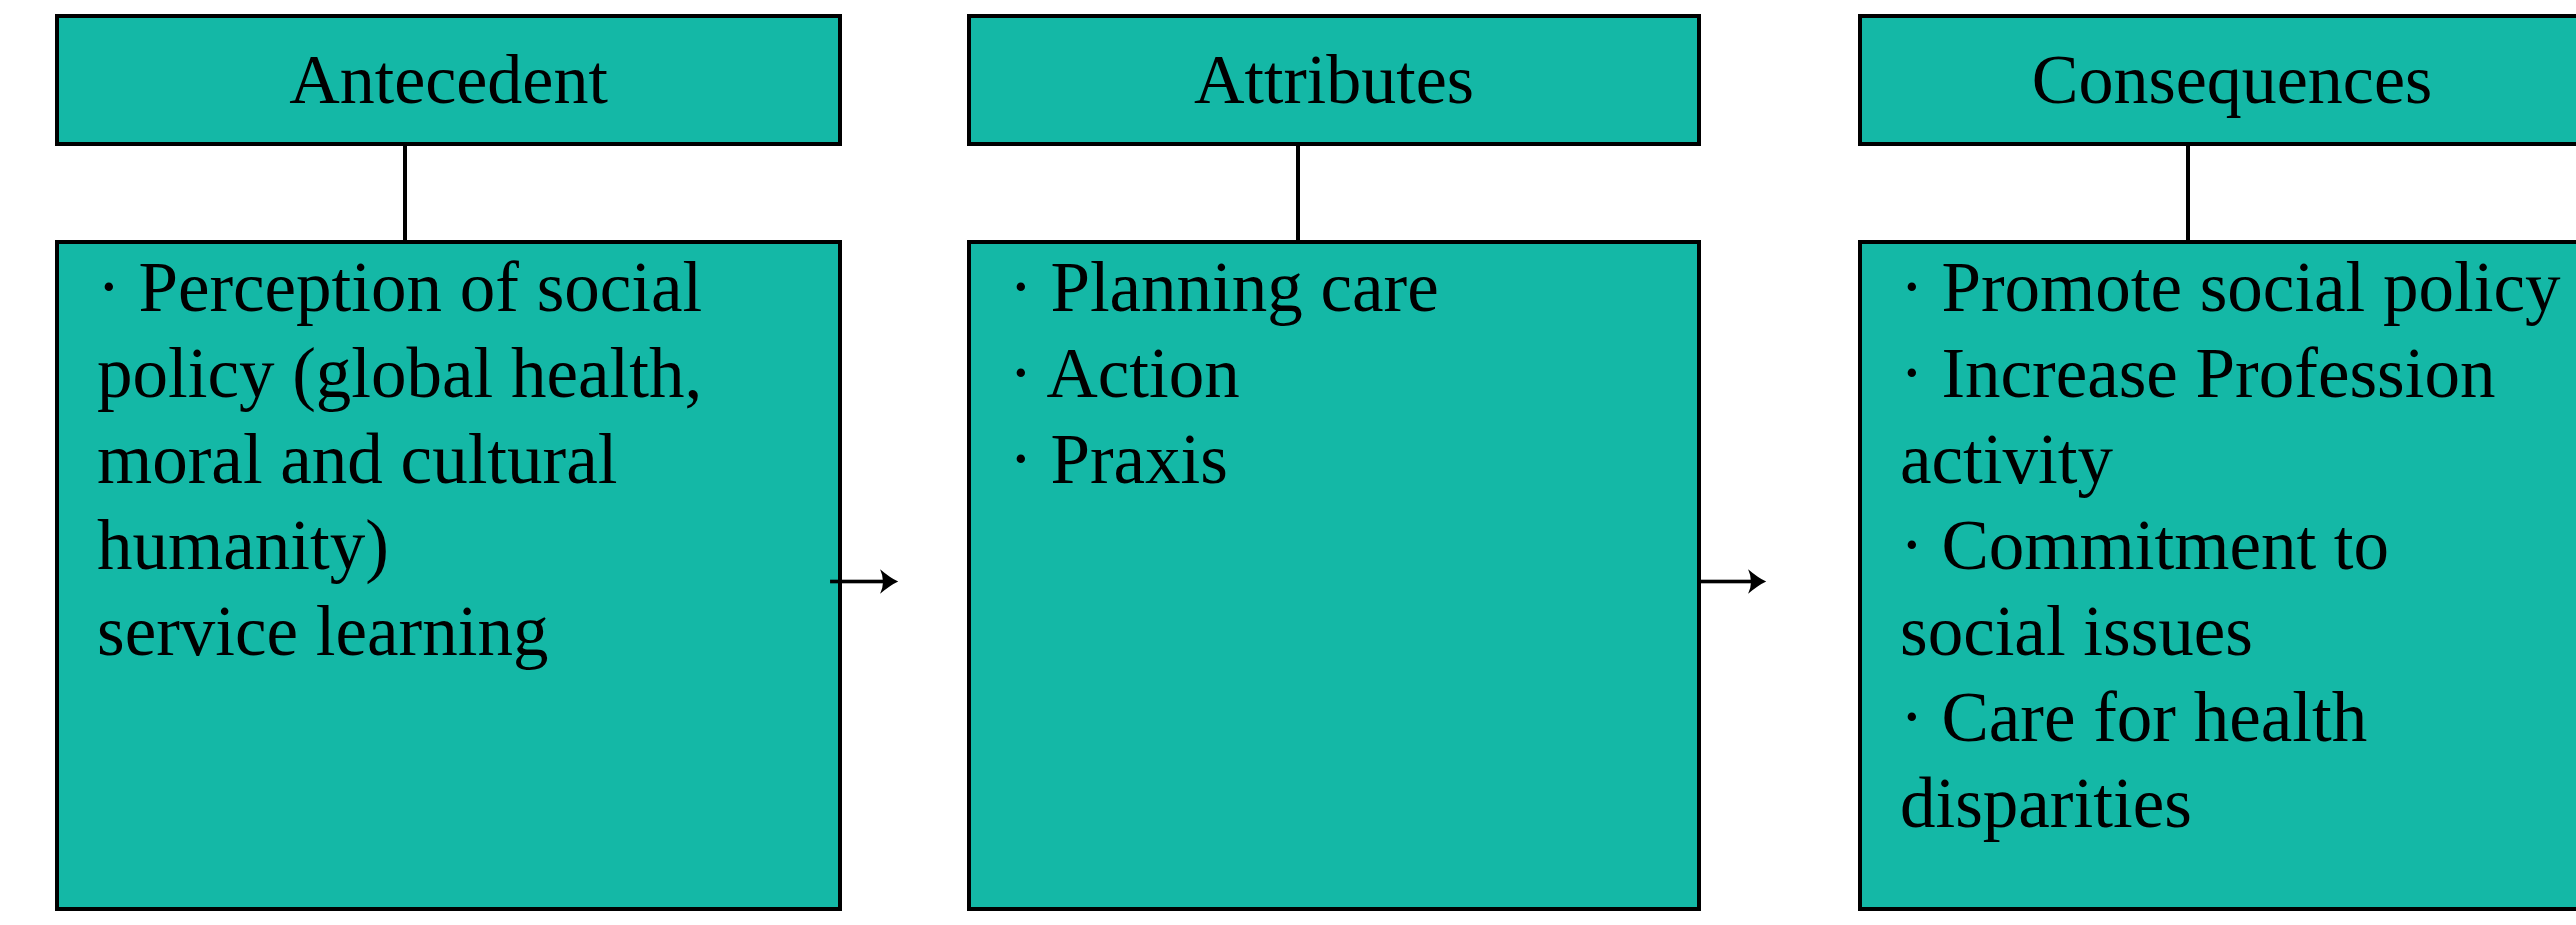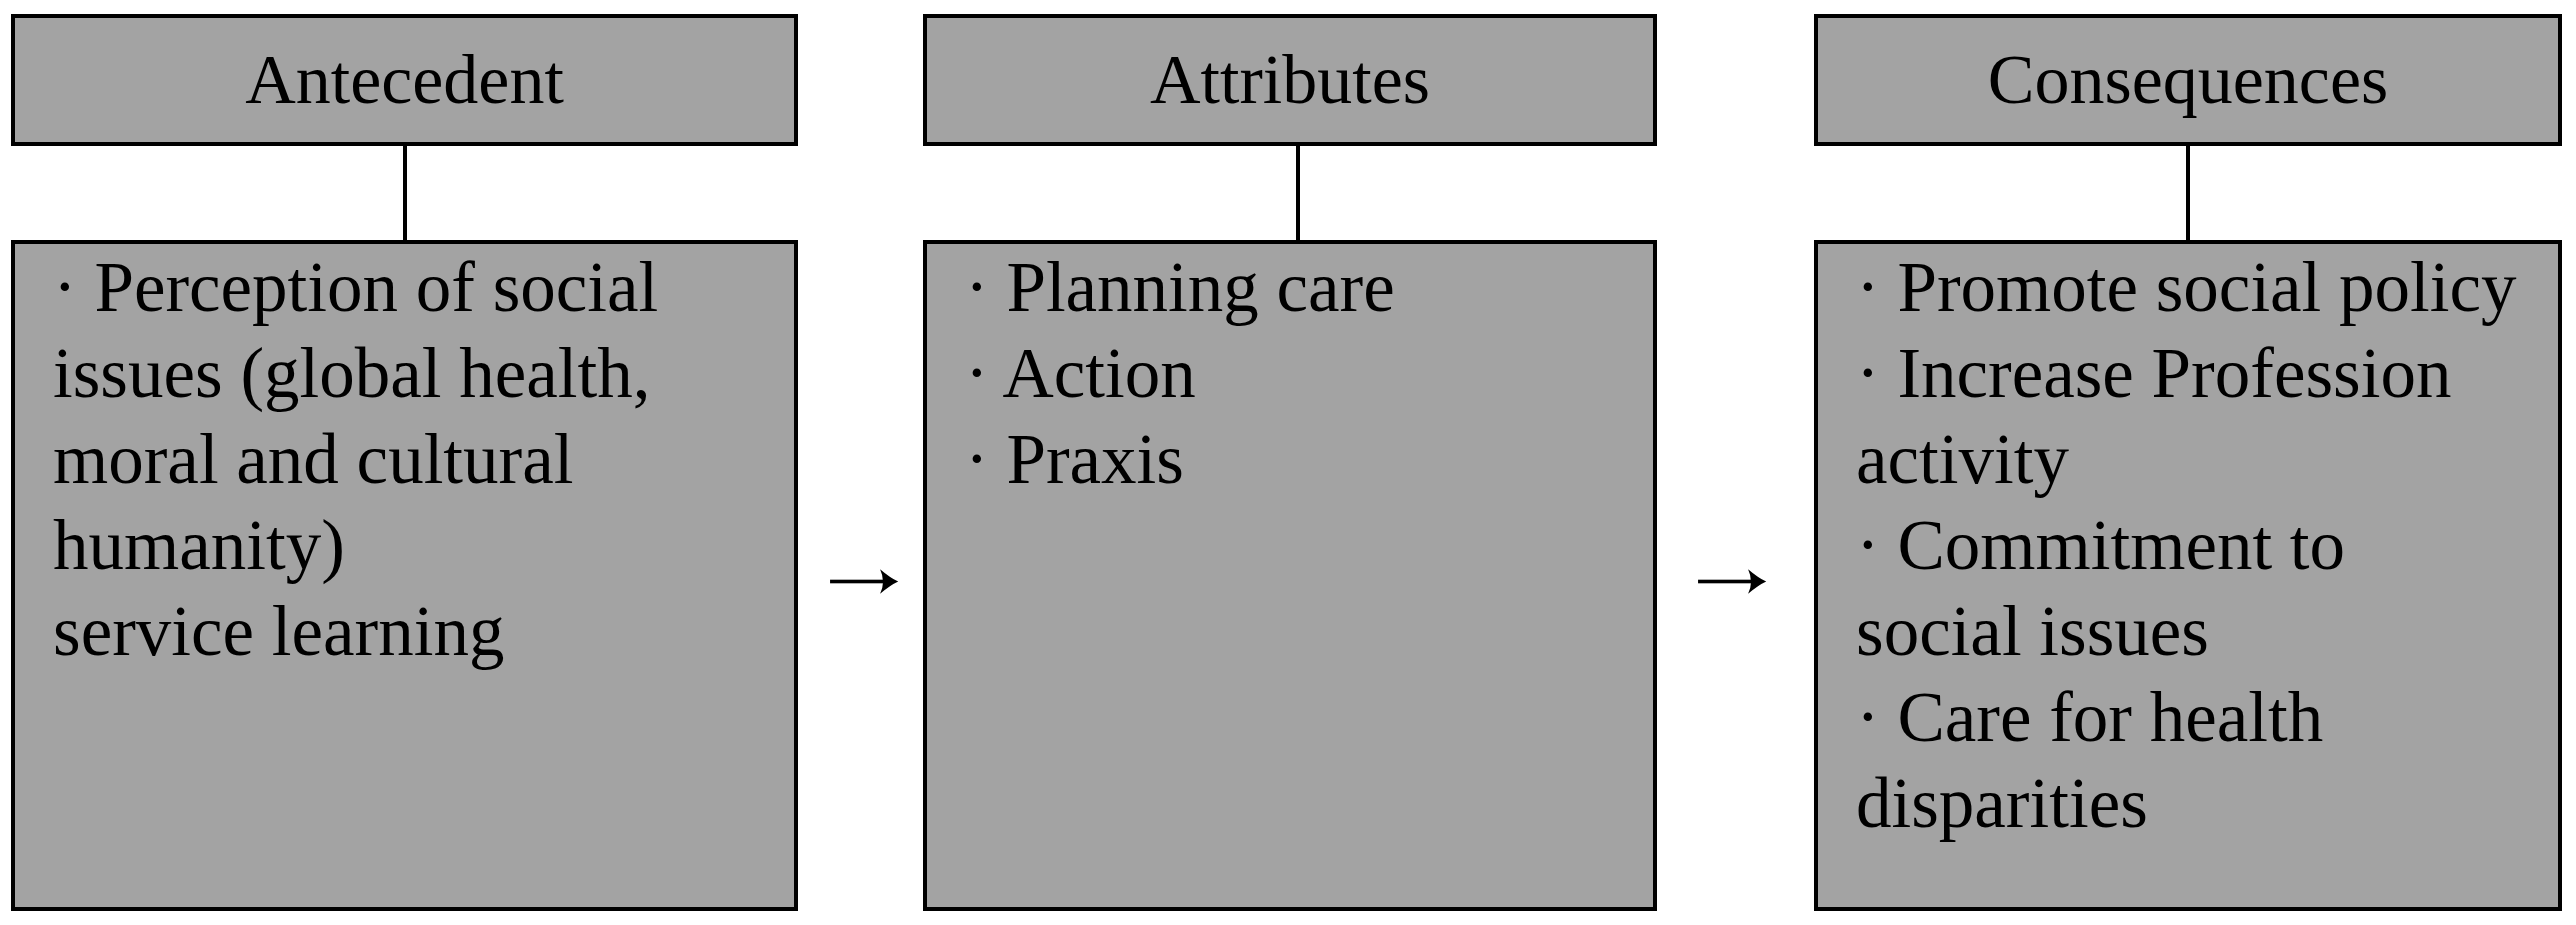--- a/index.html
+++ b/index.html
@@ -13,21 +13,22 @@
     height: 926px;
     background: #ffffff;
     font-family: "Liberation Serif", "DejaVu Serif", serif;
     color: #000000;
     overflow: hidden;
   }
   .box {
     position: absolute;
     box-sizing: border-box;
     border: 4.4px solid #000000;
-    background: #a3a3a3;
+    background: #14b8a6;
+    margin-left: 44px;
   }
   .header-box {
     top: 14px;
     height: 132px;
     display: flex;
     align-items: center;
     justify-content: center;
     font-size: 70px;
     white-space: nowrap;
   }
@@ -72,21 +73,21 @@
 <body>
 
 <div id="canvas">
 
   <div class="box header-box col1">
     <span>Antecedent</span>
   </div>
   <div class="connector" id="connector-1"></div>
   <div class="box body-box col1">
       <div class="line">· Perception of social</div>
-      <div class="line">issues (global health,</div>
+      <div class="line">policy (global health,</div>
       <div class="line">moral and cultural</div>
       <div class="line">humanity)</div>
       <div class="line">service learning</div>
     </div>
 
   <div class="arrow" id="arrow-1">
     <svg width="69" height="29" viewBox="0 0 95 40" xmlns="http://www.w3.org/2000/svg">
       <rect x="0" y="17.5" width="78" height="5" fill="#000000"></rect>
       <path d="M69 3 Q83 15 94 20 Q83 25 69 37 Q77 20 69 3 Z" fill="#000000"></path>
     </svg>

